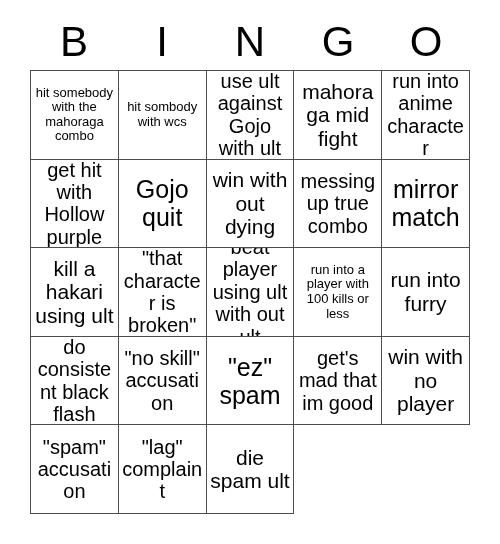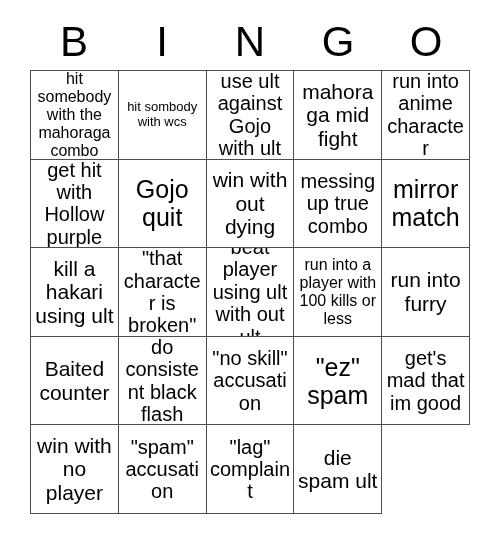--- a/index.html
+++ b/index.html
@@ -70,21 +70,21 @@
     background: #ffffff;
   }
   .cell-text {
     display: block;
     width: 100%;
     line-height: 1.12;
     word-wrap: break-word;
     hyphens: none;
   }
   
-  .fs-xs { font-size: 16px; }
+  .fs-xs { font-size: 13px; }
   .fs-s  { font-size: 20px; }
   .fs-m  { font-size: 20px; }
   .fs-l  { font-size: 21px; }
   .fs-xl { font-size: 25px; }
 </style>
 </head>
 <body>
 
 <div id="card">
 
@@ -140,23 +140,20 @@
         <span class="cell-text fs-s">beat player using ult with out ult</span>
       </div>
     <div class="cell">
         <span class="cell-text fs-xs">run into a player with 100 kills or less</span>
       </div>
     <div class="cell">
         <span class="cell-text fs-l">run into furry</span>
       </div>
 
     <div class="cell">
-        <span class="cell-text fs-l">Baited counter</span>
-      </div>
-    <div class="cell">
         <span class="cell-text fs-s">do consistent black flash</span>
       </div>
     <div class="cell">
         <span class="cell-text fs-m">"no skill" accusation</span>
       </div>
     <div class="cell">
         <span class="cell-text fs-xl">"ez" spam</span>
       </div>
     <div class="cell">
         <span class="cell-text fs-m">get's mad that im good</span>

